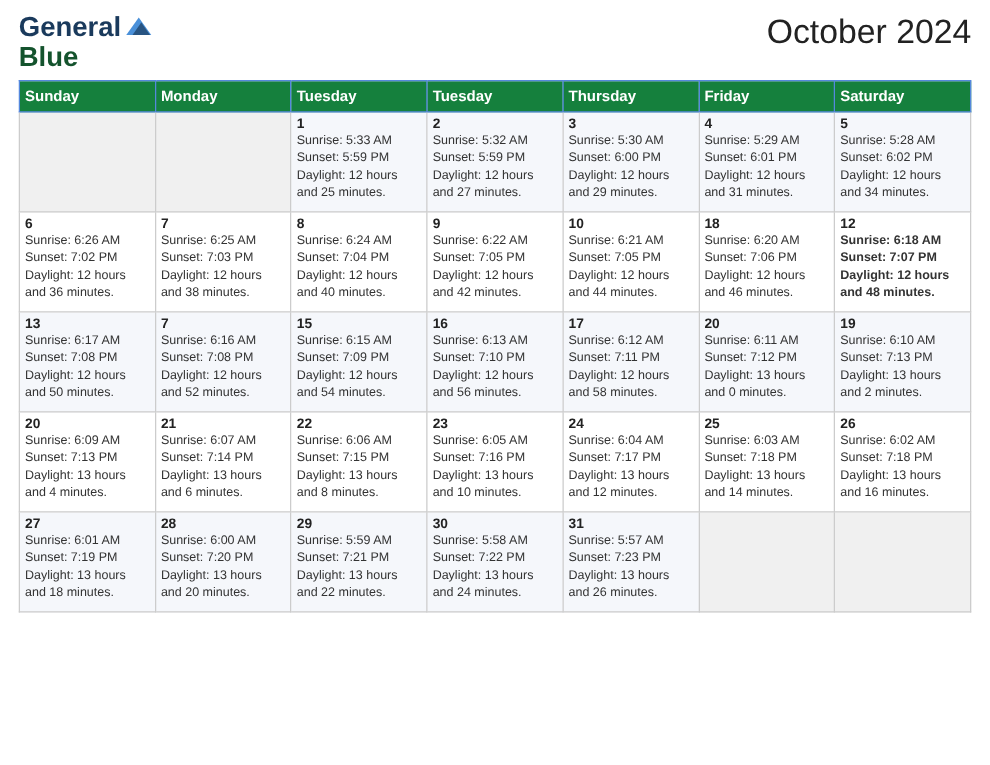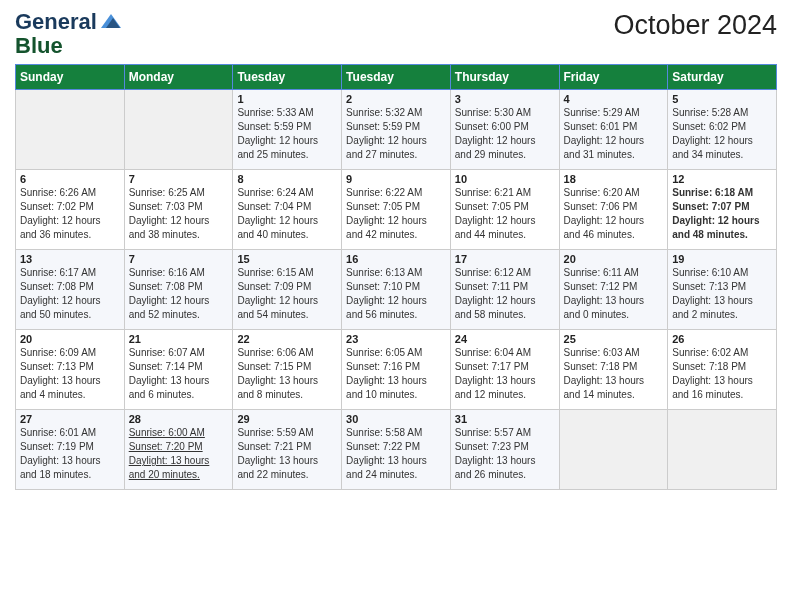--- a/index.html
+++ b/index.html
@@ -328,21 +328,21 @@
         <tr>
           <td>
             <span class="day-num">27</span>
             <div class="day-info" style="white-space: pre-line;">Sunrise: 6:01 AM
 Sunset: 7:19 PM
 Daylight: 13 hours
 and 18 minutes.</div>
           </td>
           <td>
             <span class="day-num">28</span>
-            <div class="day-info" style="white-space: pre-line; text-decoration: underline;">Sunrise: 6:00 AM
+            <div class="day-info" style="white-space: pre-line;">Sunrise: 6:00 AM
 Sunset: 7:20 PM
 Daylight: 13 hours
 and 20 minutes.</div>
           </td>
           <td>
             <span class="day-num">29</span>
             <div class="day-info" style="white-space: pre-line;">Sunrise: 5:59 AM
 Sunset: 7:21 PM
 Daylight: 13 hours
 and 22 minutes.</div>

